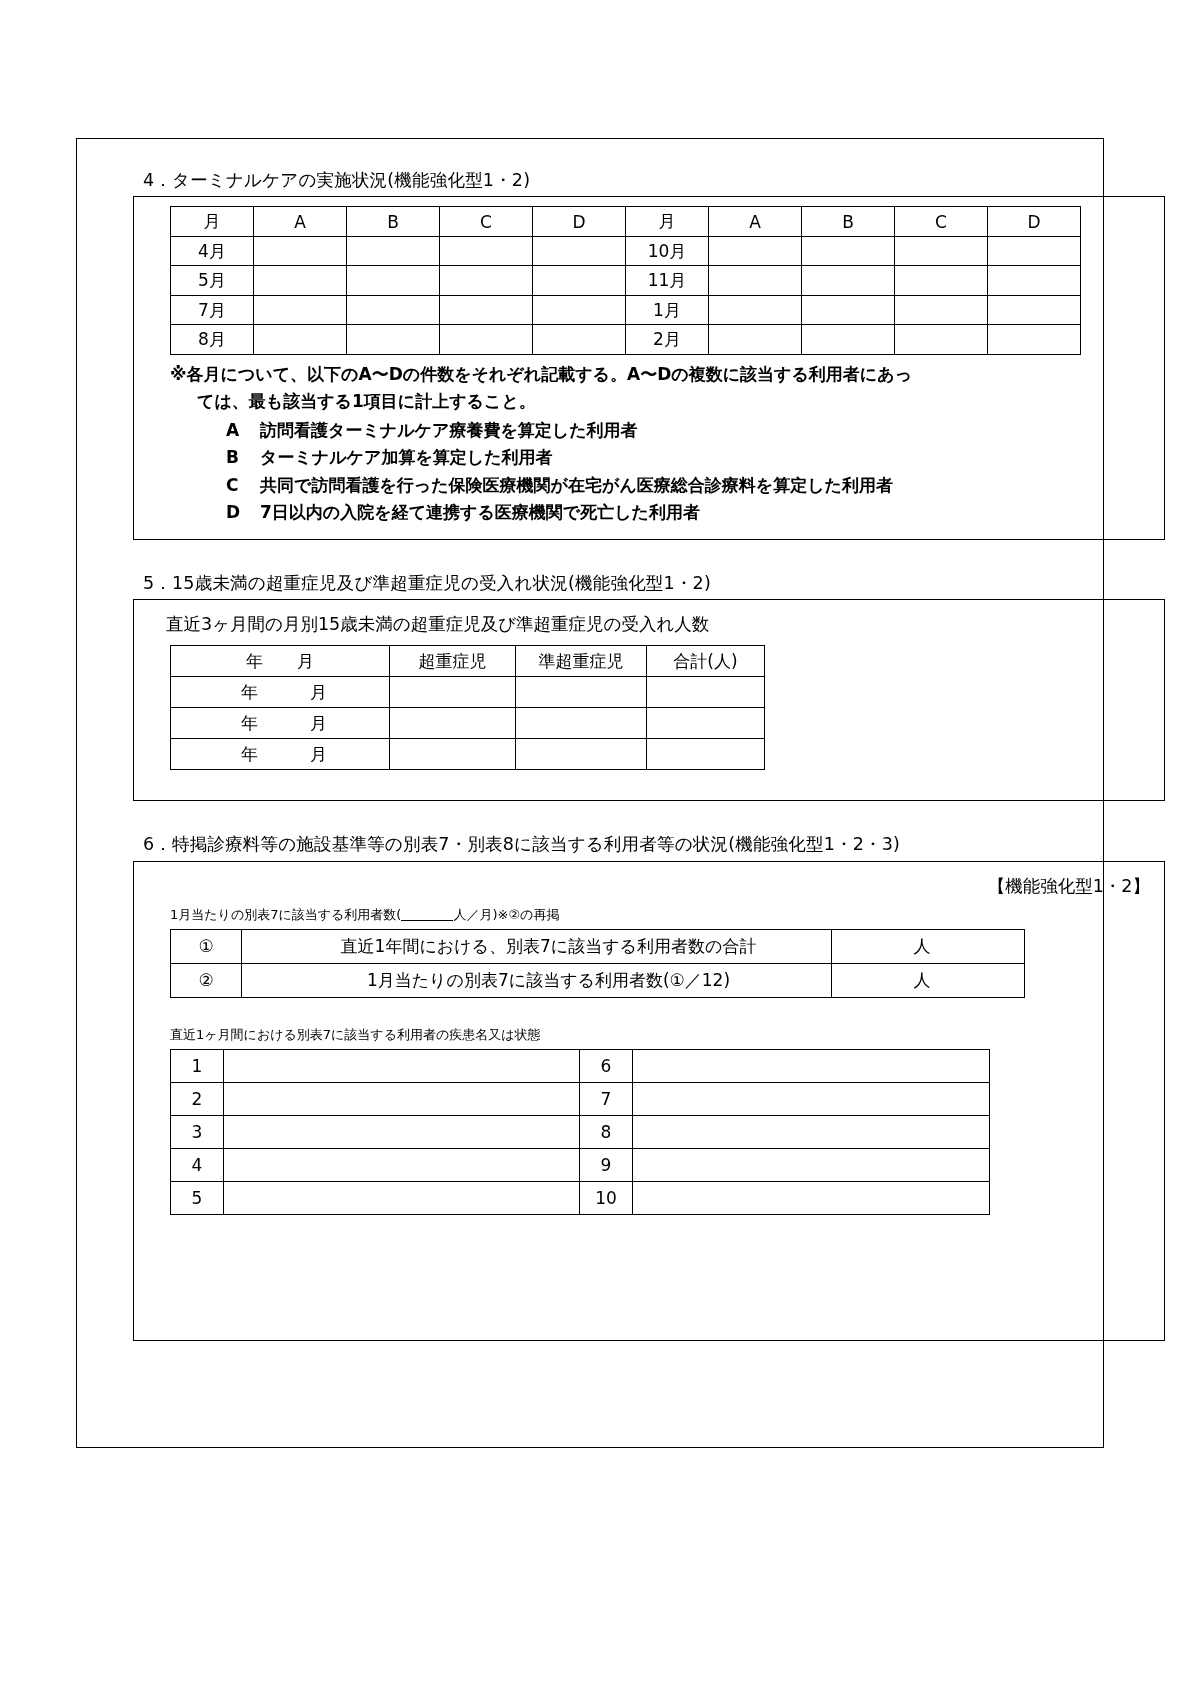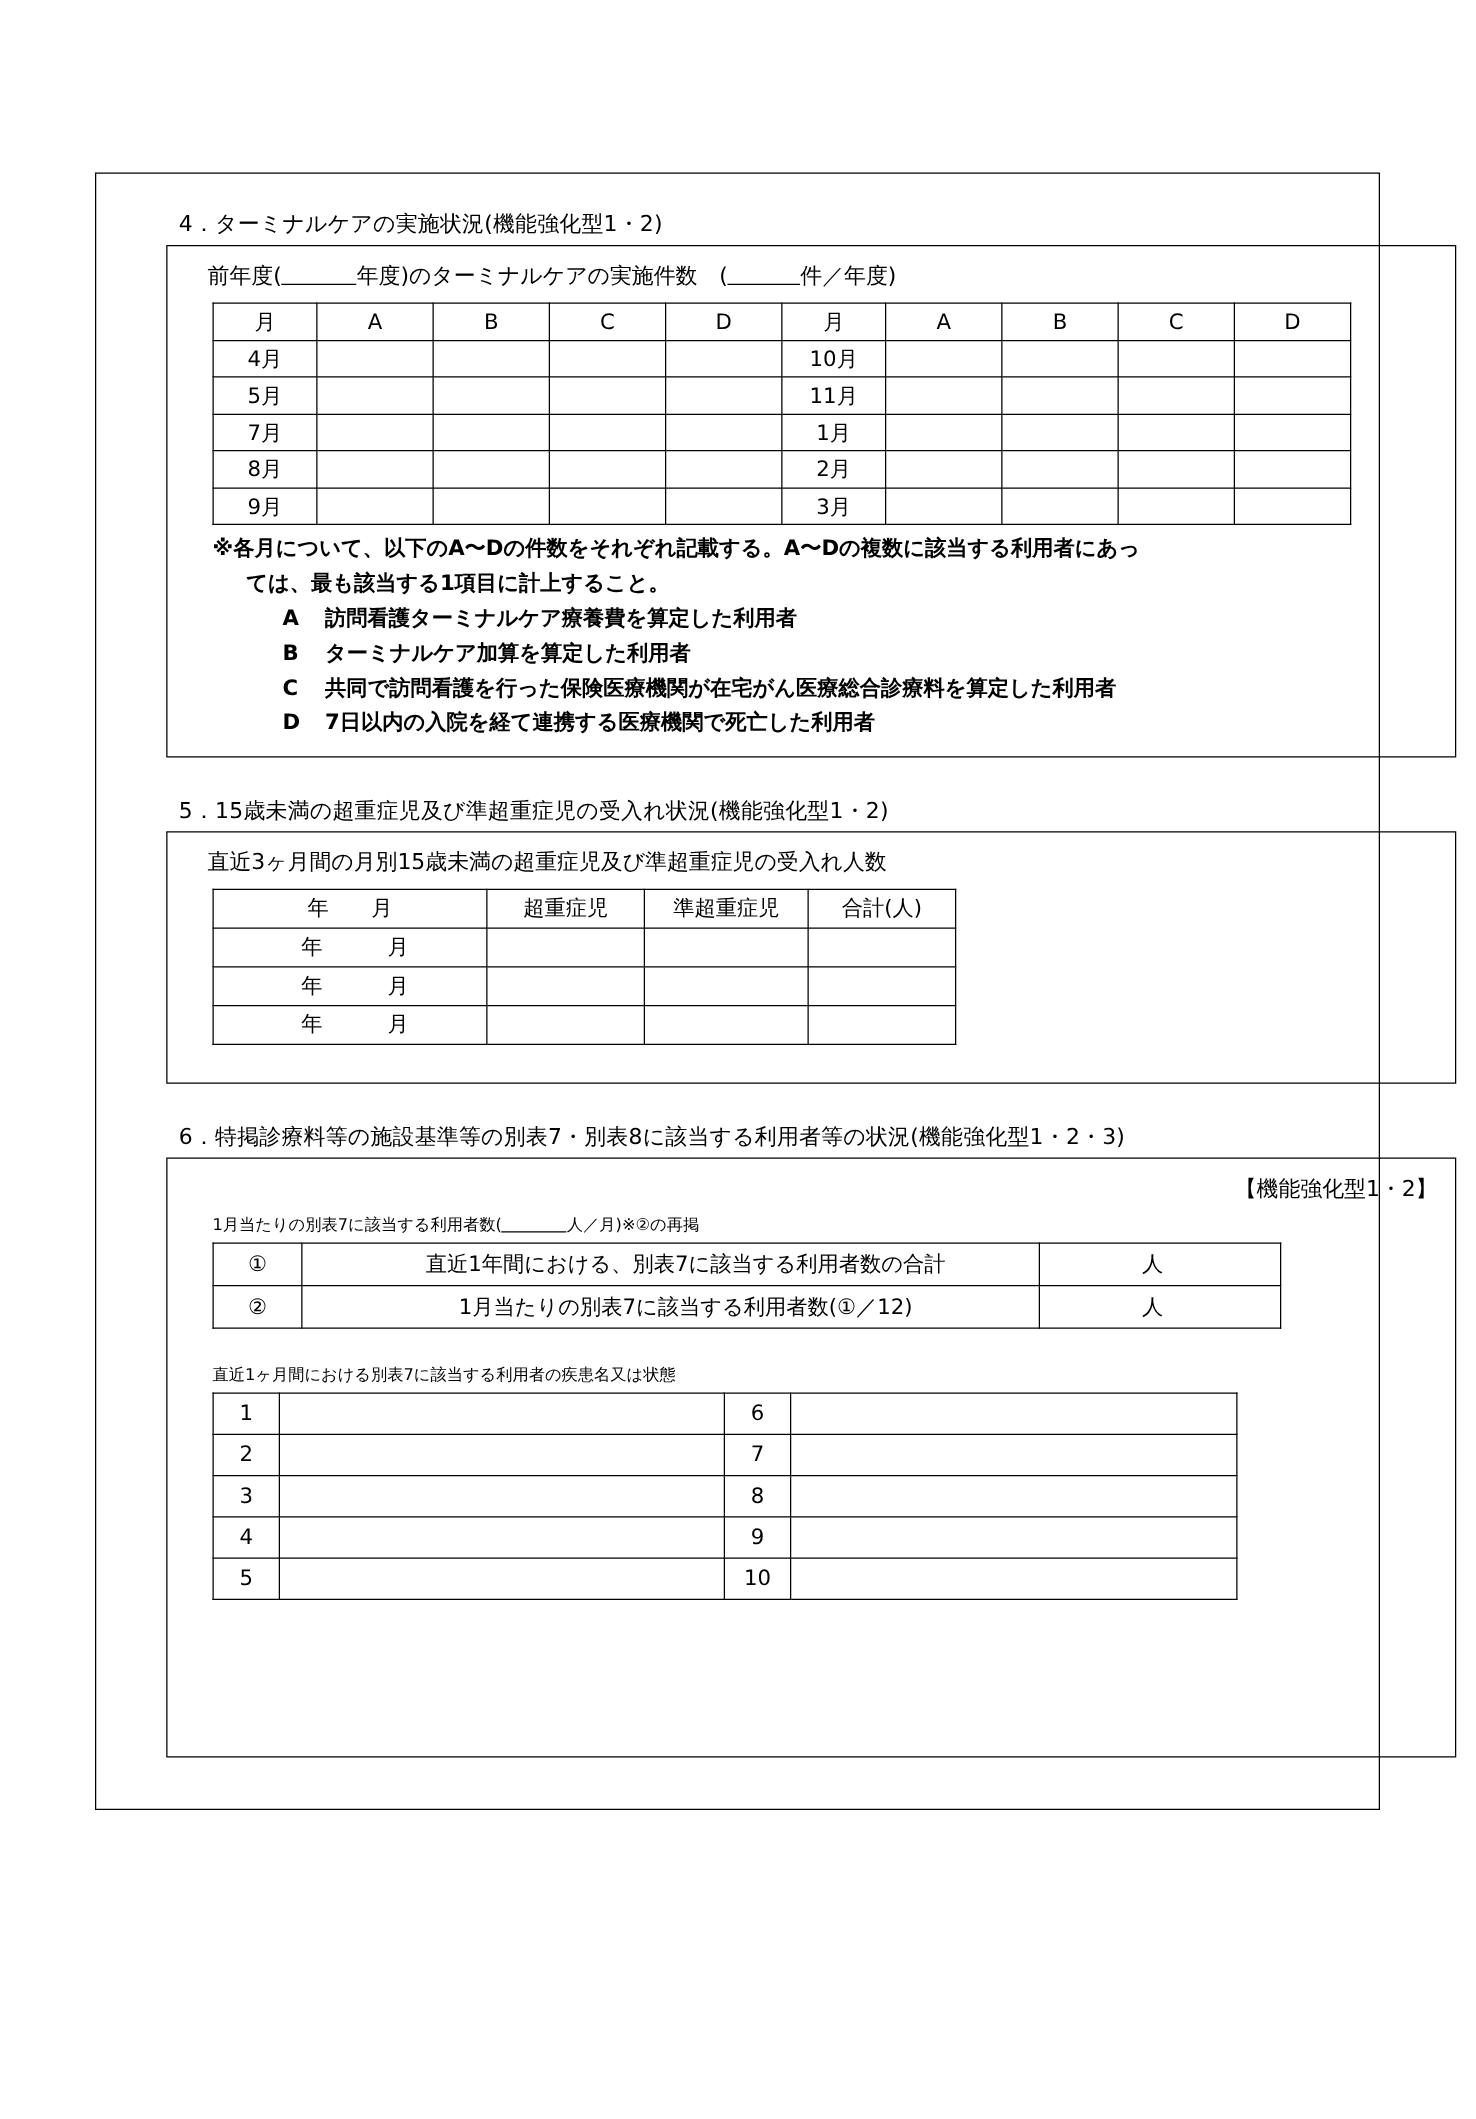--- a/index.html
+++ b/index.html
@@ -152,23 +152,20 @@
 
 <div class="page-frame"></div>
 
 <div class="content">
 
   <div>
     <div class="section-heading">4．ターミナルケアの実施状況(機能強化型1・2)</div>
 
     <div class="section-box">
 
-      <div class="box-title">
-        <span>前年度(</span><span class="blank-line bl-w60"></span><span>年度)のターミナルケアの実施件数　(</span><span class="blank-line bl-w58"></span><span>件／年度)</span>
-      </div>
 
       <table class="grid" id="terminal-care-table">
         <tbody>
           <tr>
             <td class="col-month">月</td>
             <td class="col-abcd">A</td>
             <td class="col-abcd">B</td>
             <td class="col-abcd">C</td>
             <td class="col-abcd">D</td>
             <td class="col-month">月</td>
@@ -224,32 +221,20 @@
             <td></td>
             <td></td>
             <td></td>
             <td>2月</td>
             <td></td>
             <td></td>
             <td></td>
             <td></td>
           </tr>
 
-          <tr>
-            <td>9月</td>
-            <td></td>
-            <td></td>
-            <td></td>
-            <td></td>
-            <td>3月</td>
-            <td></td>
-            <td></td>
-            <td></td>
-            <td></td>
-          </tr>
         </tbody>
       </table>
 
       <div class="note-block">
         <div class="note-line">※各月について、以下のA〜Dの件数をそれぞれ記載する。A〜Dの複数に該当する利用者にあっ</div>
         <div class="note-line note-indent">ては、最も該当する1項目に計上すること。</div>
         <div class="abcd-list">
           <div class="abcd-row"><span class="abcd-key">A</span><span>訪問看護ターミナルケア療養費を算定した利用者</span></div>
           <div class="abcd-row"><span class="abcd-key">B</span><span>ターミナルケア加算を算定した利用者</span></div>
           <div class="abcd-row"><span class="abcd-key">C</span><span>共同で訪問看護を行った保険医療機関が在宅がん医療総合診療料を算定した利用者</span></div>

